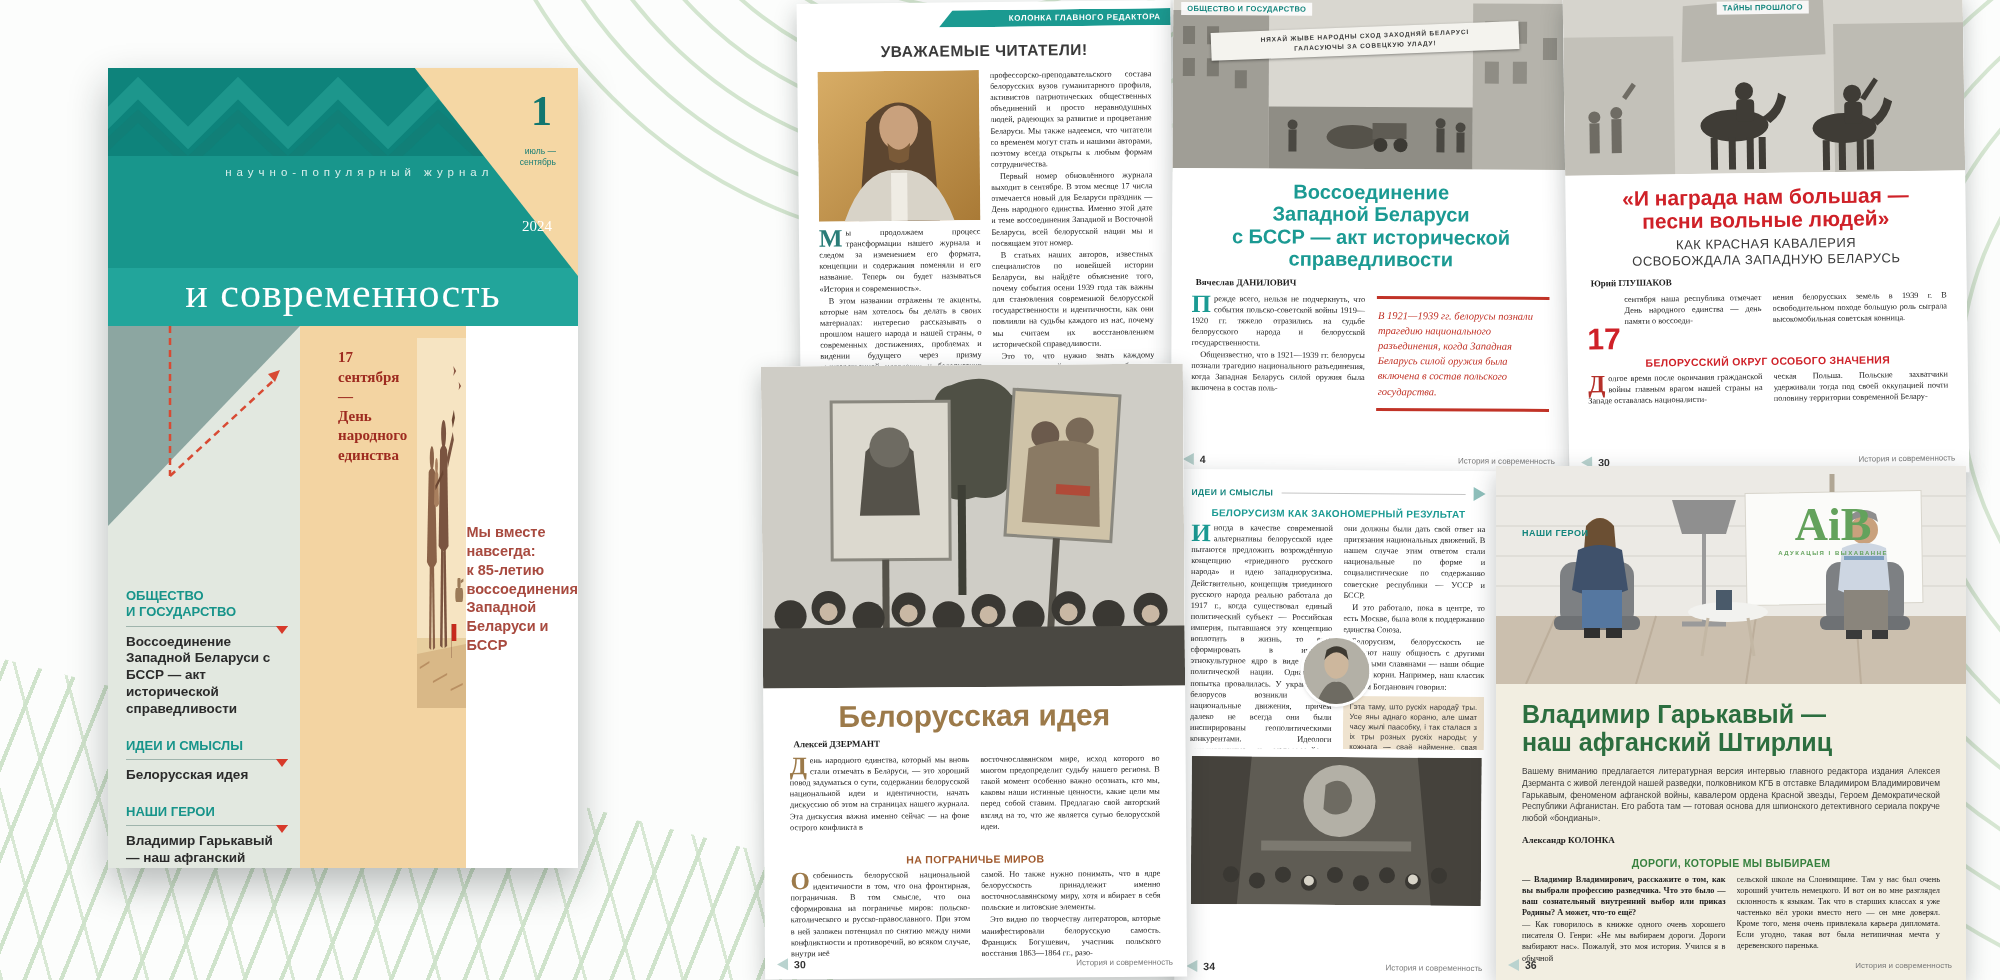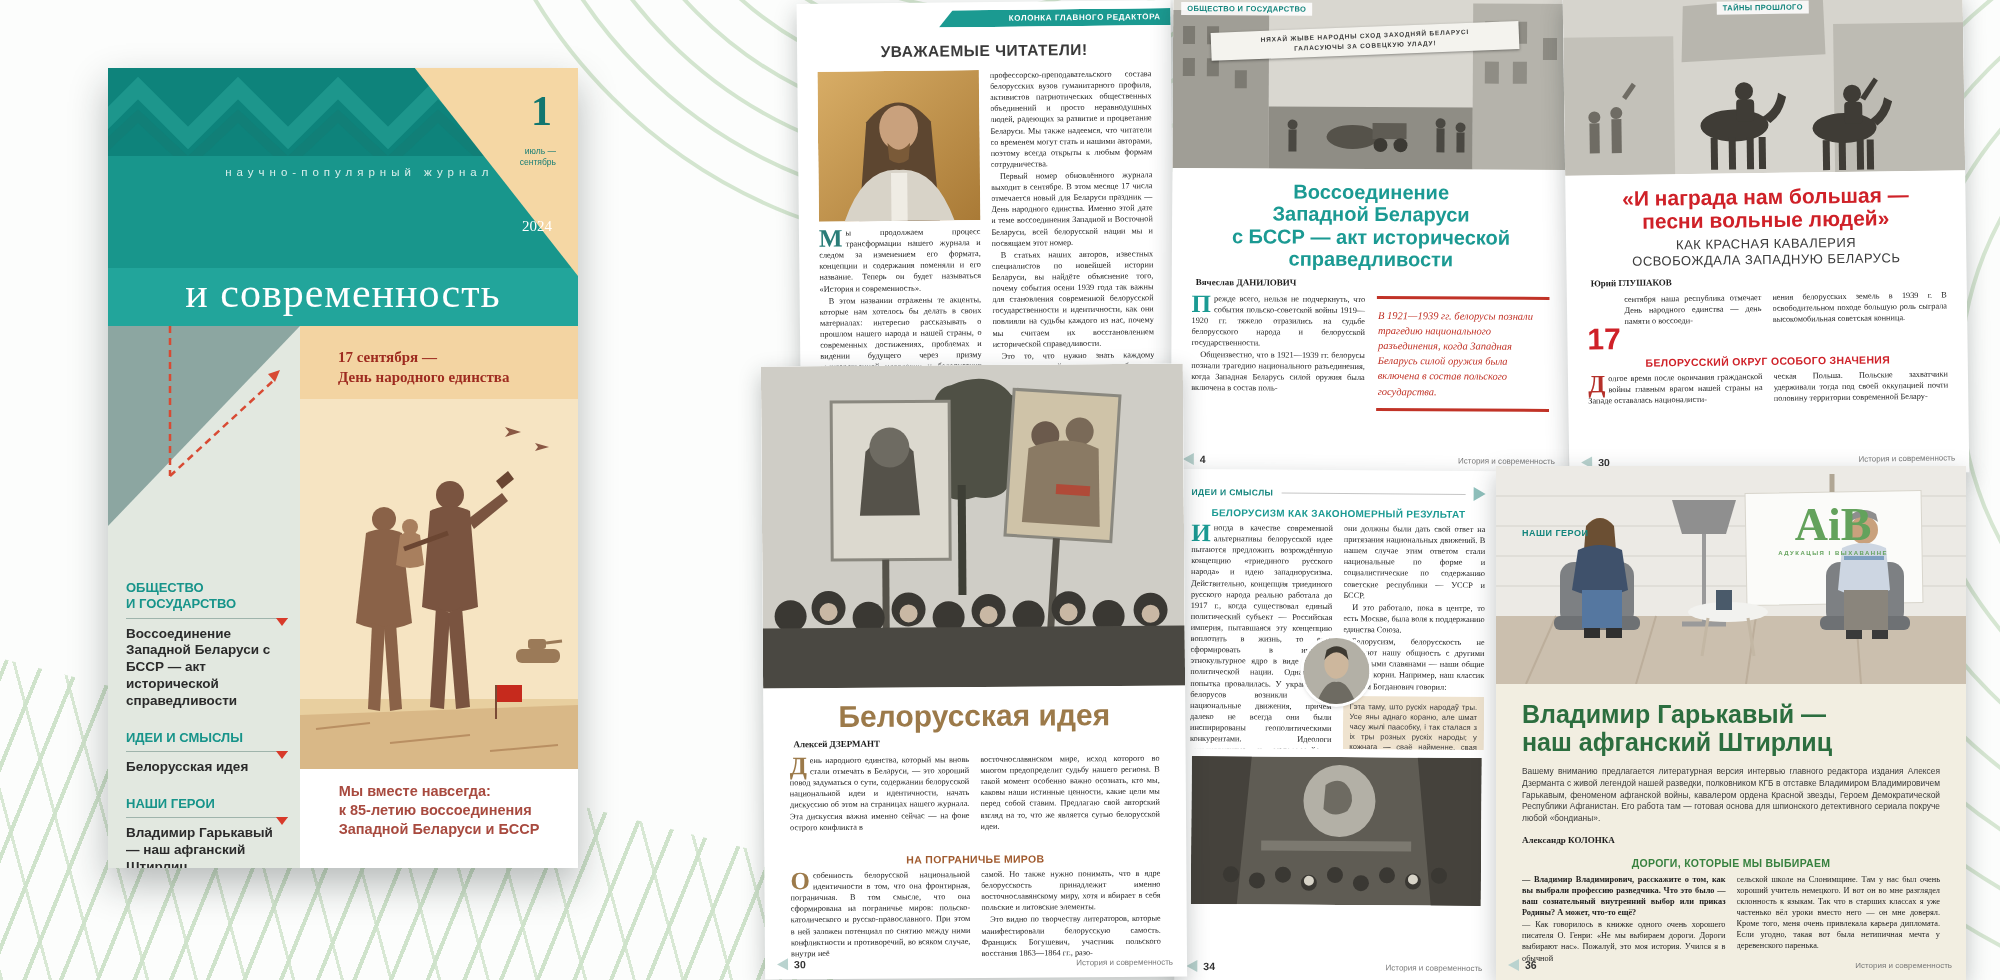--- a/index.html
+++ b/index.html
@@ -46,27 +46,27 @@
   .cov-tri{position:absolute;right:0;top:0;width:170px;height:208px;background:#f5d7a4;
            clip-path:polygon(4% 0,100% 0,100% 100%);}
   .cov-issue{position:absolute;right:26px;top:22px;color:#12766f;font:bold 42px/1 "Liberation Serif",serif;}
   .cov-period{position:absolute;right:22px;top:78px;color:#177d75;font:8.5px/1.25 "Liberation Sans",sans-serif;text-align:right;}
   .cov-issn{position:absolute;right:118px;top:116px;color:#9d8a63;font:6px "Liberation Sans",sans-serif;
             transform:rotate(51deg);}
   .cov-body{position:absolute;left:0;top:258px;width:470px;height:542px;display:flex;}
   .cov-side{position:relative;width:192px;background:#e2e8e0;overflow:hidden;}
   .side-tri{position:absolute;left:0;top:0;width:100%;height:200px;background:#8ca6a1;
             clip-path:polygon(0 0,100% 0,0 100%);}
-  .cov-toc{position:absolute;left:18px;right:12px;top:254px;}
+  .cov-toc{position:absolute;left:18px;right:12px;top:262px;}
   .toc-sec{color:#17948a;font:bold 13px/1.25 "Liberation Sans",sans-serif;}
   .toc-rule{position:relative;border-top:1px solid #9fb4ac;margin:5px 0 7px;}
   .toc-rule i{position:absolute;right:0;top:-1px;width:0;height:0;display:block;
               border-left:6px solid transparent;border-right:6px solid transparent;border-top:8px solid #d83a2a;}
   .toc-item{color:#2b2b2b;font:bold 13.5px/1.25 "Liberation Sans",sans-serif;margin-bottom:20px;}
-  .cov-poster{position:relative;width:278px;display:flex;flex-direction:column;background:#f3d4a2;}
+  .cov-poster{position:relative;width:278px;display:flex;flex-direction:row;background:#f3d4a2;}
   .cov-head{padding:22px 10px 0 38px;color:#9e2b20;font:bold 15px/1.3 "Liberation Serif",serif;}
   .cov-art{height:370px;margin-top:12px;}
   .cov-slogan{flex:1;background:#fff;display:flex;align-items:center;justify-content:center;}
   .cov-slogan div{color:#a84a3f;font:bold 14.5px/1.3 "Liberation Sans",sans-serif;text-align:left;padding-bottom:16px;}
   
   .p-ed{left:799px;top:2px;width:374px;height:466px;z-index:2;transform:rotate(-.6deg);}
   .ed-band{position:absolute;right:0;top:8px;width:62%;height:17px;background:#1b9a91;
            clip-path:polygon(6% 0,100% 0,100% 100%,0 100%);display:flex;align-items:center;justify-content:flex-end;}
   .ed-band span{color:#fff;font:bold 8px "Liberation Sans",sans-serif;letter-spacing:.6px;padding-right:10px;}
   .ed-title{margin:40px 0 10px;text-align:center;color:#3a3a3a;font:bold 15.5px "Liberation Sans",sans-serif;letter-spacing:.5px;}

